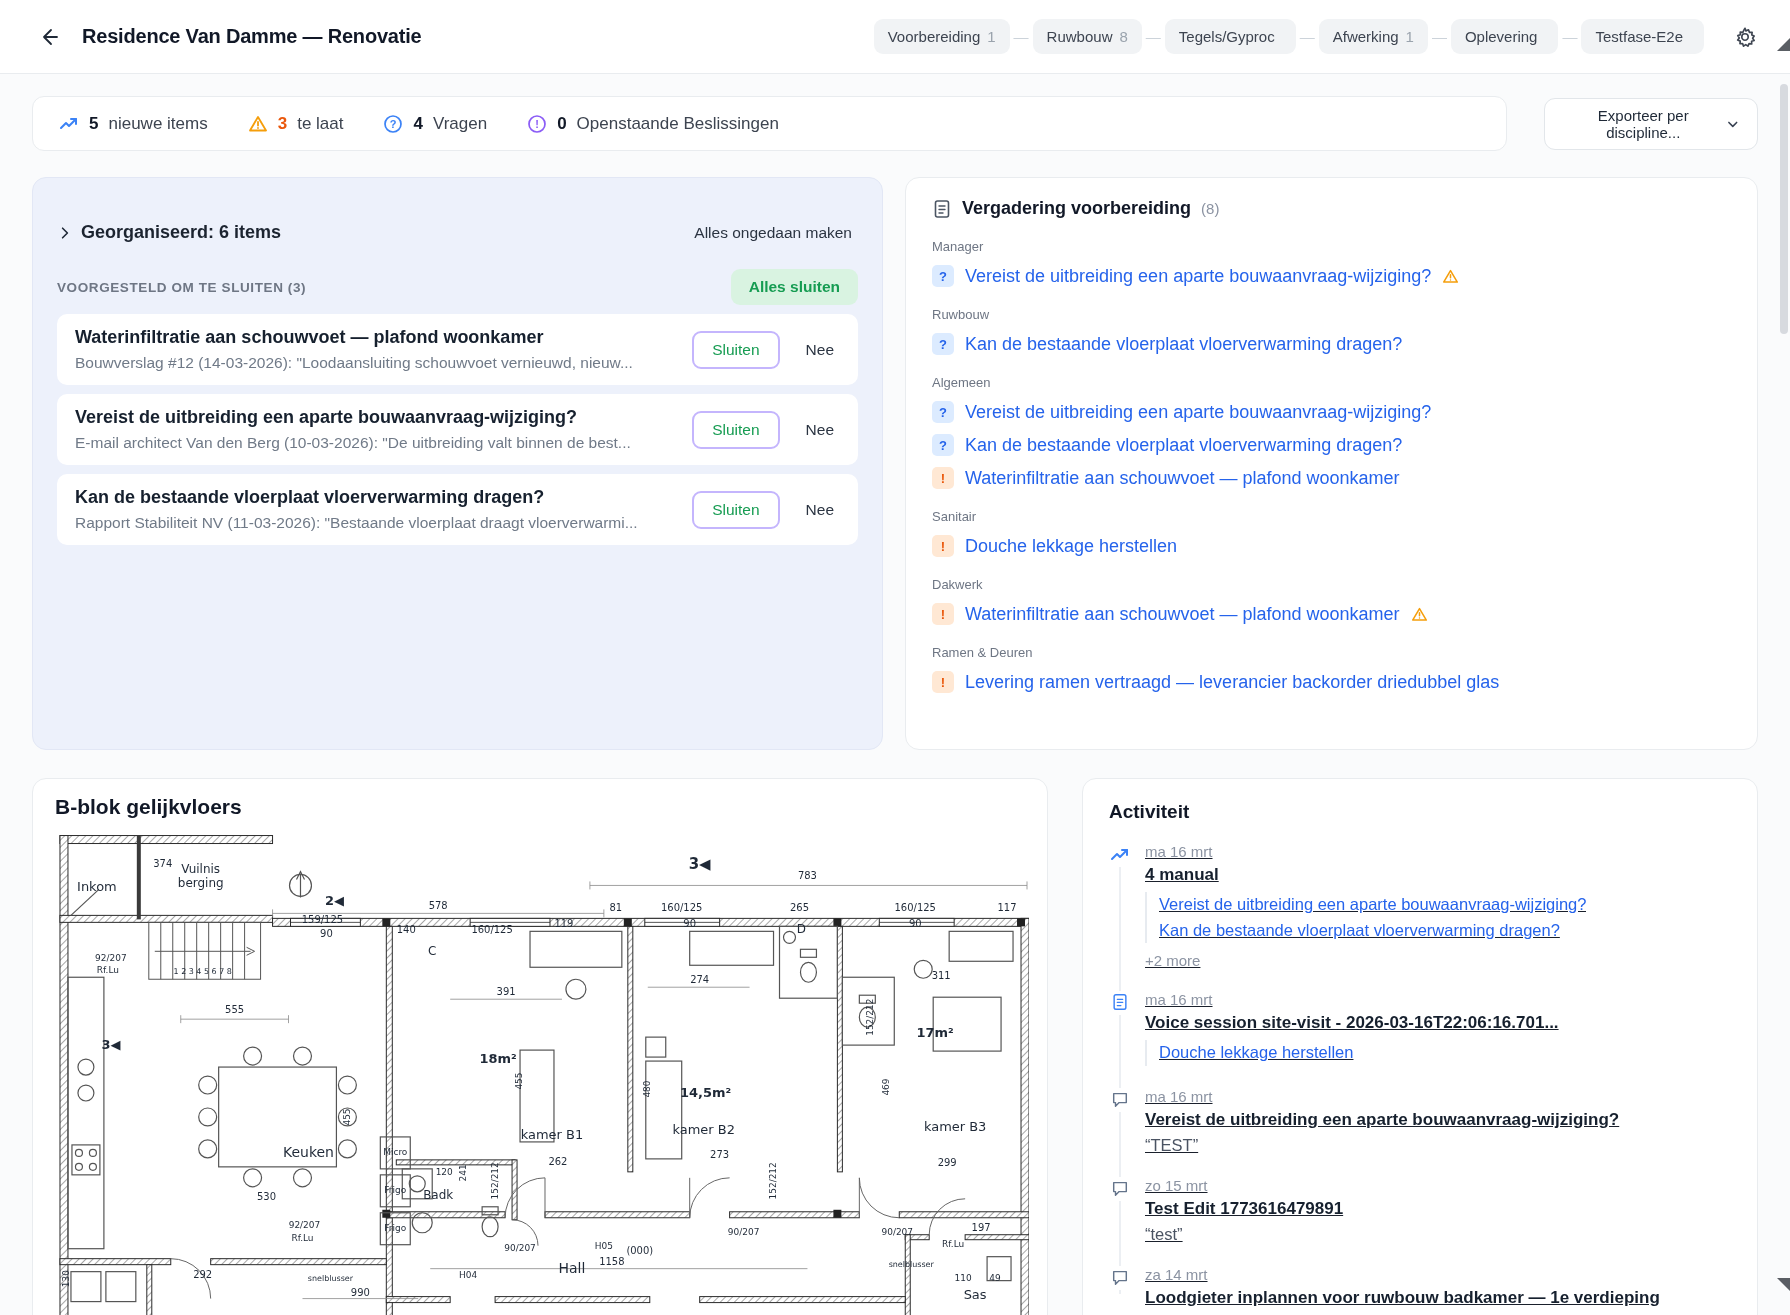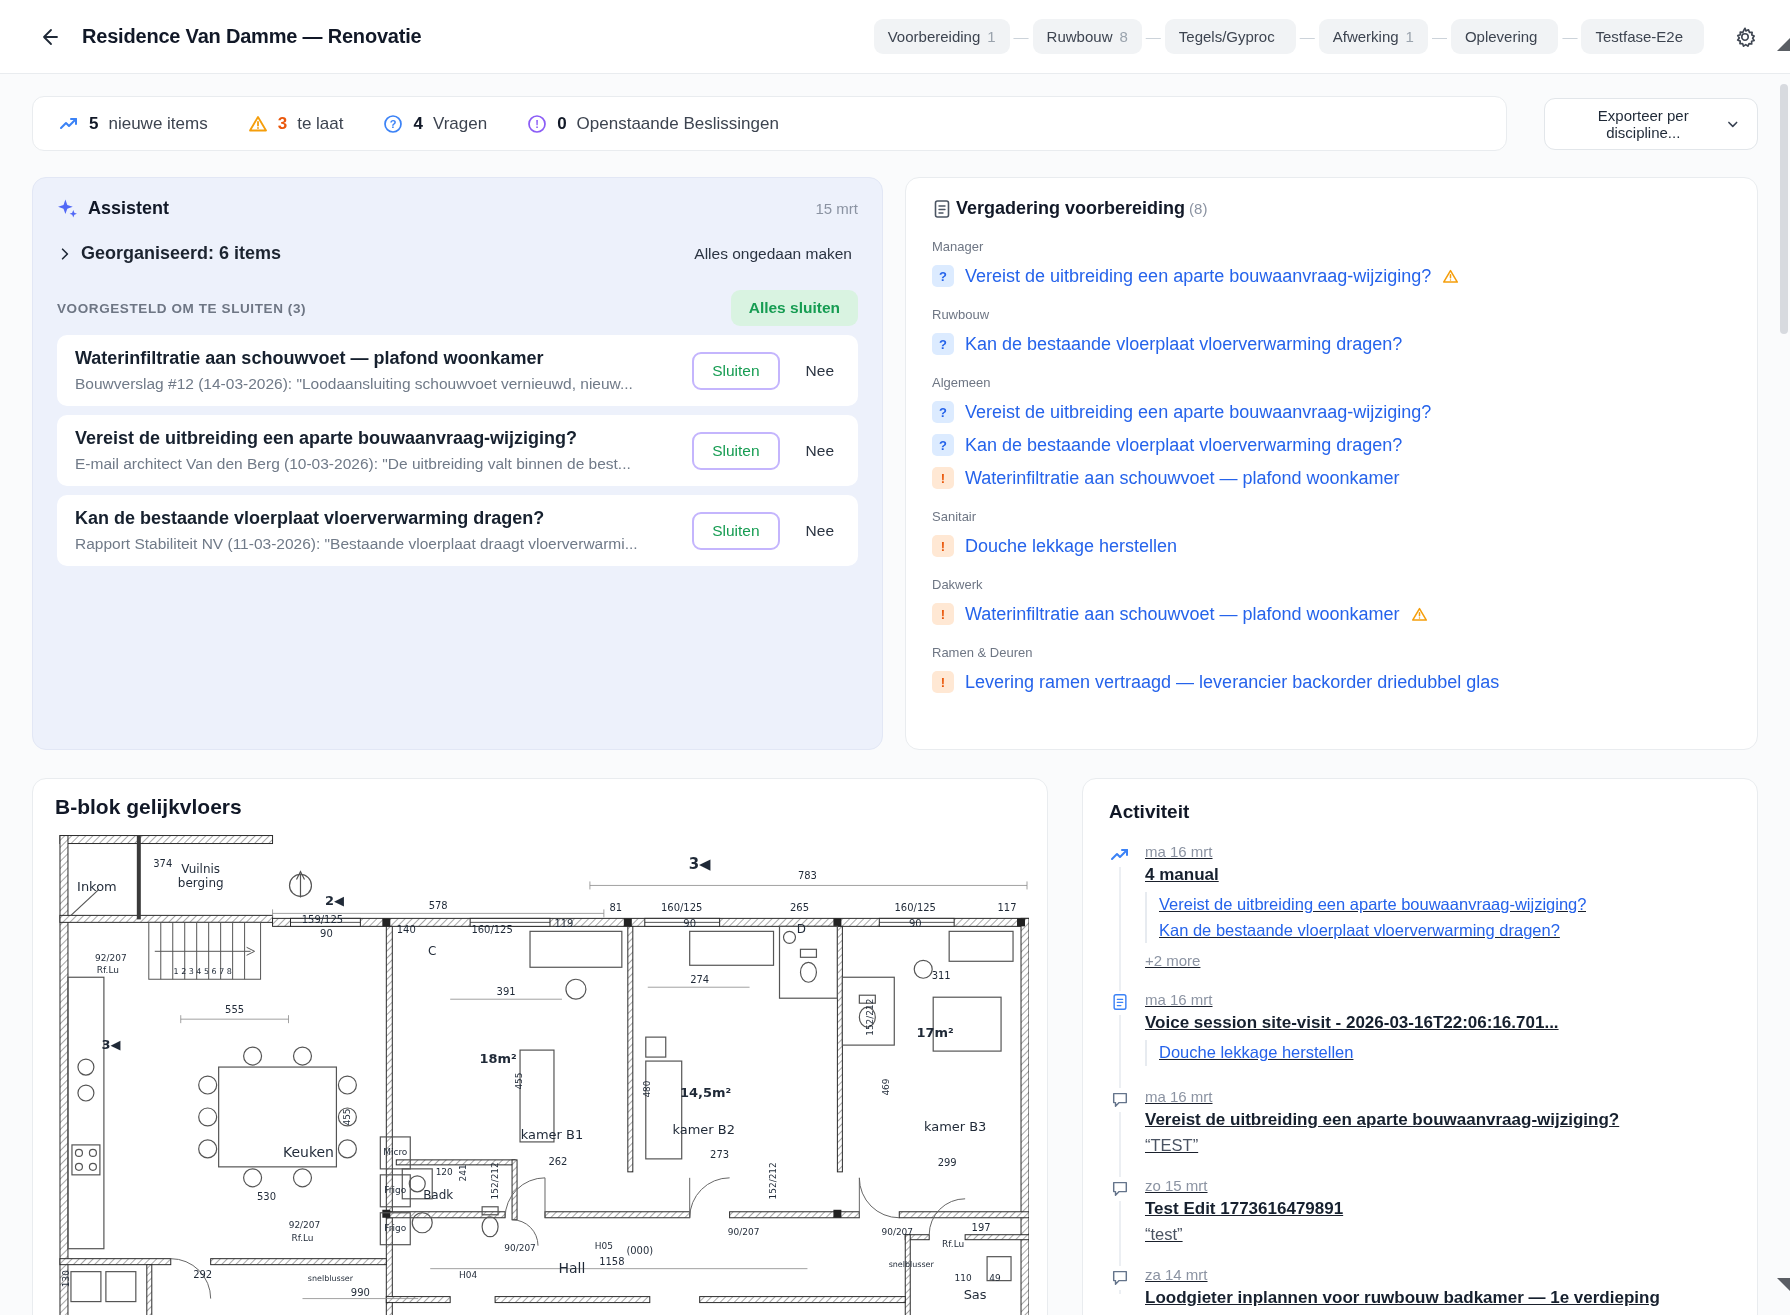--- a/index.html
+++ b/index.html
@@ -51,21 +51,21 @@
     padding:9px 18px; font-size:15.5px; font-weight:600; }
   .sug { background:#fff; border-radius:10px; padding:13px 18px; display:flex; align-items:center; margin-top:9px; }
   .sug-main { min-width:0; flex:1; }
   .sug-title { font-size:18px; font-weight:600; color:#16202e; white-space:nowrap; overflow:hidden; text-overflow:ellipsis; }
   .sug-sub { font-size:15.5px; color:#707a88; margin-top:6px; white-space:nowrap; overflow:hidden; text-overflow:ellipsis; }
   .sug-actions { display:flex; align-items:center; gap:20px; margin-left:18px; flex:none; }
   .btn-sluiten { background:#fff; border:2px solid #c4b5fd; color:#169c52; border-radius:9px;
     padding:8px 18px; font-size:15.5px; font-weight:500; }
   .btn-nee { background:none; border:none; font-size:15.5px; color:#2b3442; font-weight:500; }
 
-  .mt-head { display:flex; align-items:center; gap:4px; }
+  .mt-head { display:flex; align-items:center; gap:10px; }
   .mt-title { font-size:18px; font-weight:700; color:#111827; }
   .mt-count { font-size:15px; color:#8b93a2; }
   .mt-group { margin-top:20px; font-size:13px; color:#6e7684; }
   .mt-item { display:flex; align-items:center; gap:11px; margin-top:11px; cursor:pointer; }
   .badge { width:22px; height:22px; border-radius:5px; font-size:13px; font-weight:700;
     display:flex; align-items:center; justify-content:center; flex:none; }
   .badge.q { background:#dcebff; color:#2563eb; }
   .badge.e { background:#ffe8d4; color:#ea580c; }
   .mt-link { font-size:18px; color:#2563eb; white-space:nowrap; overflow:hidden; text-overflow:ellipsis; }
 
@@ -188,28 +188,20 @@
     <span>Exporteer per discipline...</span>
     <svg width="16" height="16" viewBox="0 0 20 20">
       <path d="M5 8 L10 13 L15 8" stroke="#374151" stroke-width="2" fill="none" stroke-linecap="round" stroke-linejoin="round"></path>
     </svg>
   </button>
 </div>
 
 <div class="main">
 
   <section class="assistant-card">
-    <div class="as-head">
-      <svg width="21" height="21" viewBox="0 0 20 20">
-        <path d="M8 1.5 L9.8 6.6 L15 8.4 L9.8 10.2 L8 15.3 L6.2 10.2 L1 8.4 L6.2 6.6 Z" fill="#5168f6"></path>
-        <path d="M15.5 11.5 L16.5 14 L19 15 L16.5 16 L15.5 18.5 L14.5 16 L12 15 L14.5 14 Z" fill="#5168f6"></path>
-      </svg>
-      <span class="as-title">Assistent</span>
-      <span class="as-date">15 mrt</span>
-    </div>
 
     <div class="as-grouprow">
       <svg width="16" height="16" viewBox="0 0 20 20">
         <path d="M7 4 L13 10 L7 16" stroke="#1f2937" stroke-width="2" fill="none" stroke-linecap="round" stroke-linejoin="round"></path>
       </svg>
       <span class="as-grouptitle">Georganiseerd: 6 items</span>
       <button class="undo-btn">Alles ongedaan maken</button>
     </div>
 
     <div class="as-sectionrow">

